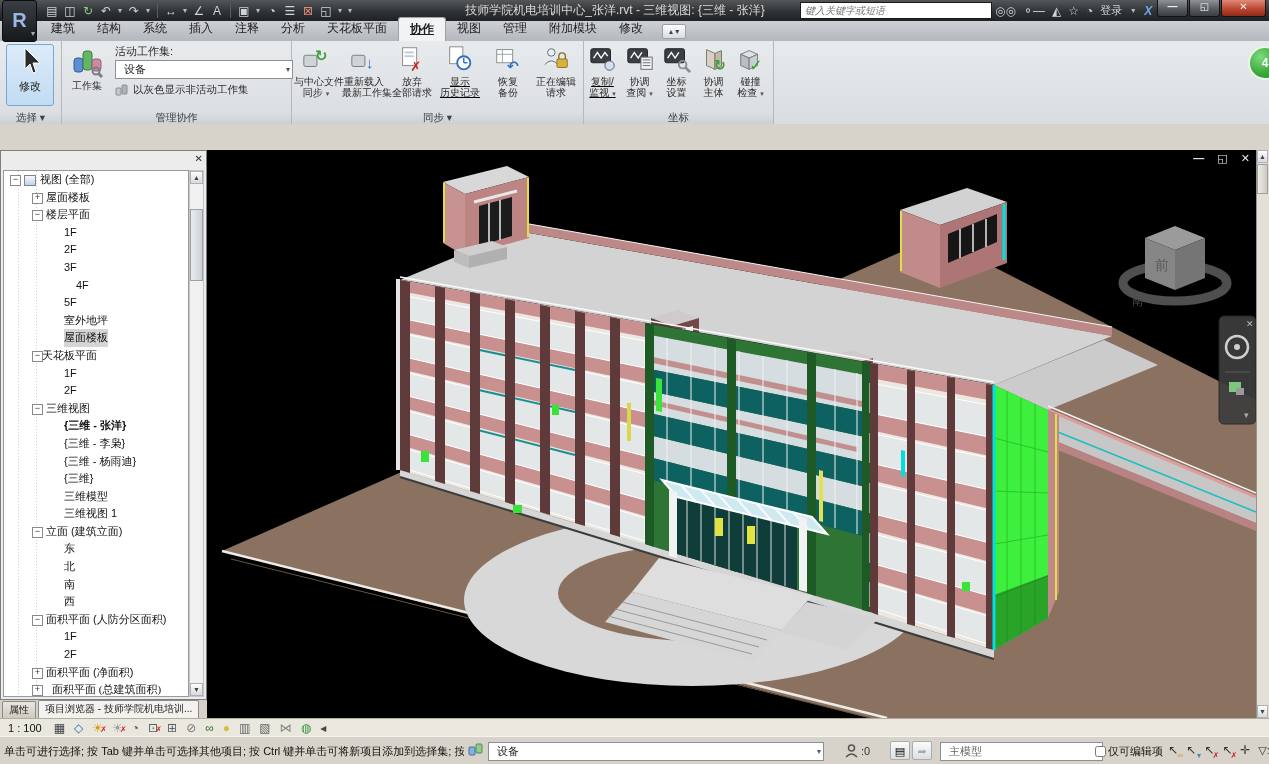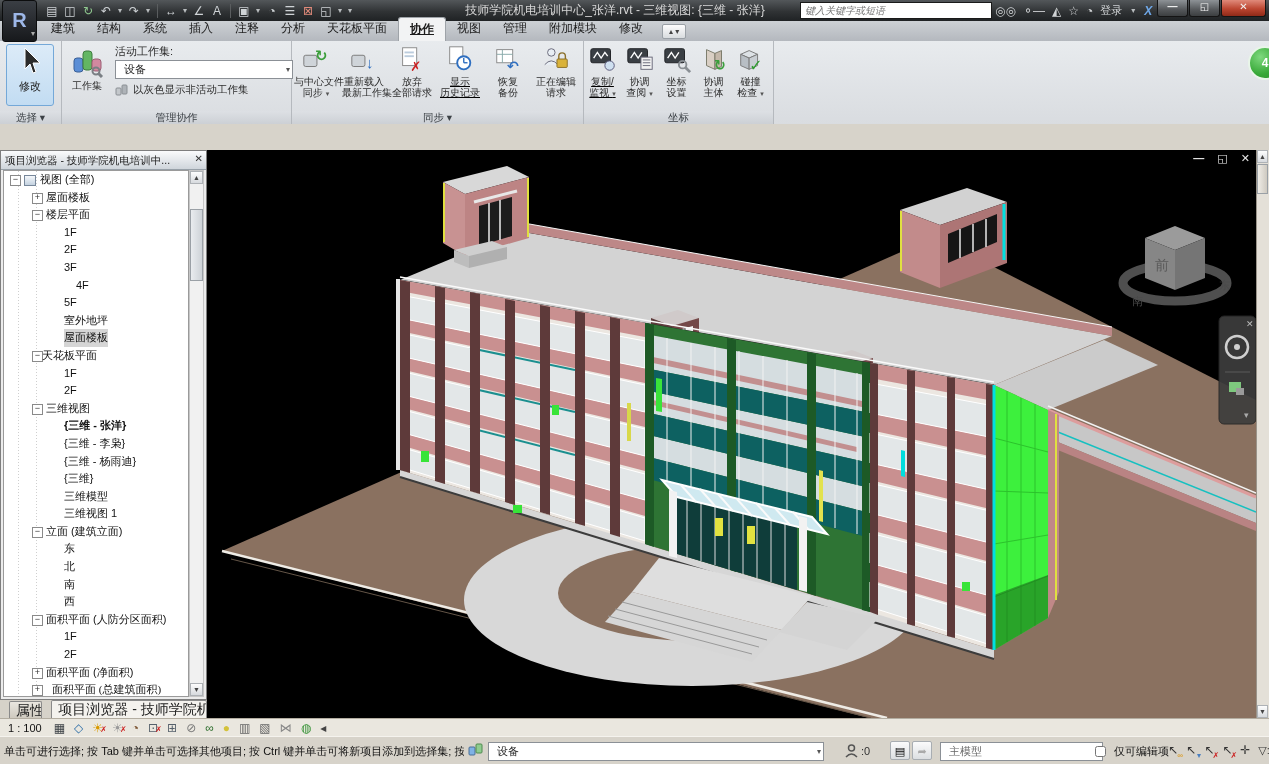--- a/index.html
+++ b/index.html
@@ -73,22 +73,22 @@
   .tlabel.sel{background:#d5d5d5;}
   .tlabel.bold{font-weight:bold;}
   .ticon{position:absolute;left:20px;top:4px;width:10px;height:9px;border:1px solid #77879a;
     background:linear-gradient(#f5f8fb,#c4d2e0);}
   #tscroll{position:absolute;right:2px;top:19px;width:15px;bottom:2px;background:#f1f1f1;border:1px solid #c6c6c6;box-sizing:border-box;}
   .sarr{position:absolute;left:0;width:13px;height:13px;background:linear-gradient(#fdfdfd,#d7dade);
     border:1px solid #aeb2b6;text-align:center;font-size:7px;line-height:12px;color:#444;box-sizing:border-box;}
   #sthumb{position:absolute;left:0;top:38px;width:13px;height:72px;background:linear-gradient(90deg,#e9ecef,#cdd2d7);
     border:1px solid #9aa0a6;box-sizing:border-box;}
   #btabs{position:absolute;left:0;top:700px;width:207px;height:18px;background:#d6d2c9;display:flex;align-items:flex-end;}
-  .btab{height:16px;line-height:16px;font-size:14px;padding:0 6px;border:1px solid #8a8a8a;border-bottom:none;
-    background:linear-gradient(#e9e6df,#cfcabf);border-radius:2px 2px 0 0;margin-left:9px;
+  .btab{height:16px;line-height:16px;font-size:10px;padding:0 6px;border:1px solid #8a8a8a;border-bottom:none;
+    background:linear-gradient(#e9e6df,#cfcabf);border-radius:2px 2px 0 0;margin-left:2px;
     white-space:nowrap;overflow:hidden;color:#222;}
   .btab.active{background:#f4f2ee;font-weight:normal;height:17px;}
   
   #canvas{position:absolute;left:207px;top:150px;width:1049px;height:568px;background:#000;}
   #vwc{position:absolute;right:4px;top:2px;color:#e8e8e8;font-size:11px;font-weight:bold;letter-spacing:2px;}
   #vwc span{margin-left:6px;}
   #cscroll{position:absolute;left:1256px;top:150px;width:13px;height:568px;background:#e4e0d8;border-left:1px solid #9a948a;box-sizing:border-box;}
   #cscroll .sarr{width:11px;}
   #cthumb{position:absolute;left:0;top:14px;width:11px;height:30px;background:linear-gradient(90deg,#efece6,#cec9c0);border:1px solid #9aa0a6;box-sizing:border-box;}
   
@@ -100,21 +100,21 @@
   
   #statusbar{position:absolute;left:0;top:736px;width:1269px;height:28px;background:#d7d3ca;
     border-top:1px solid #f5f3ee;}
   #hint{position:absolute;left:4px;top:7px;width:460px;white-space:nowrap;overflow:hidden;color:#111;font-size:11px;}
   #ws-ic{position:absolute;left:468px;top:5px;}
   #wscombo{position:absolute;left:488px;top:5px;width:318px;}
   #edreq{position:absolute;left:845px;top:7px;color:#333;display:flex;gap:3px;align-items:center;}
   .sbtn{position:absolute;top:4px;width:20px;height:19px;background:linear-gradient(#fbfbfb,#dcdfe2);
     border:1px solid #a8adb2;border-radius:2px;text-align:center;line-height:18px;font-size:11px;box-sizing:border-box;}
   #docombo{position:absolute;left:940px;top:5px;width:145px;color:#666;}
-  #editonly{position:absolute;left:1095px;top:7px;display:flex;align-items:center;gap:8px;color:#111;}
+  #editonly{position:absolute;left:1095px;top:7px;display:flex;align-items:center;gap:2px;color:#111;}
   #selicons{position:absolute;left:1168px;top:6px;display:flex;gap:8px;align-items:center;}
   .sic{position:relative;font-size:12px;color:#333;}
   .sic .bdg{position:absolute;right:-5px;bottom:-3px;font-size:8px;font-weight:bold;}
   #filter{display:flex;align-items:center;font-size:11px;color:#333;}
   
   #badge{position:absolute;left:1248px;top:46px;width:30px;height:30px;border-radius:50%;
     background:radial-gradient(circle at 35% 30%,#7fd97f,#37a837 60%,#2d8f2d);
     border:2px solid #e8f5e8;color:#fff;font-weight:bold;font-size:12px;text-align:center;line-height:30px;z-index:5;}
   svg text{font-family:"Liberation Sans","DejaVu Sans",sans-serif;}
 </style>
@@ -284,21 +284,20 @@
           </svg><div class="lns">碰撞</div><div class="lns">检查 <span class="arr">▾</span></div></div><div class="plabel">坐标</div>
     </div>
     <div style="flex:1;"></div>
   </div>
 
   <div id="badge">4</div>
 
   <div id="optionsbar"></div>
 
   <div id="browser">
-    <div id="btitle">项目浏览器 - 技师学院机电培训中...</div>
     <span id="bclose">✕</span>
     <div id="tree">
         <div class="trow">
           <span class="exp" style="left: 6px;">−</span>
           <span class="ticon"></span>
           <span class="tlabel" style="left: 36px;">视图 (全部)</span>
         </div>
         <div class="trow">
           <span class="exp" style="left: 28px;">+</span>
           <span class="tlabel" style="left: 42px;">屋面楼板</span>

